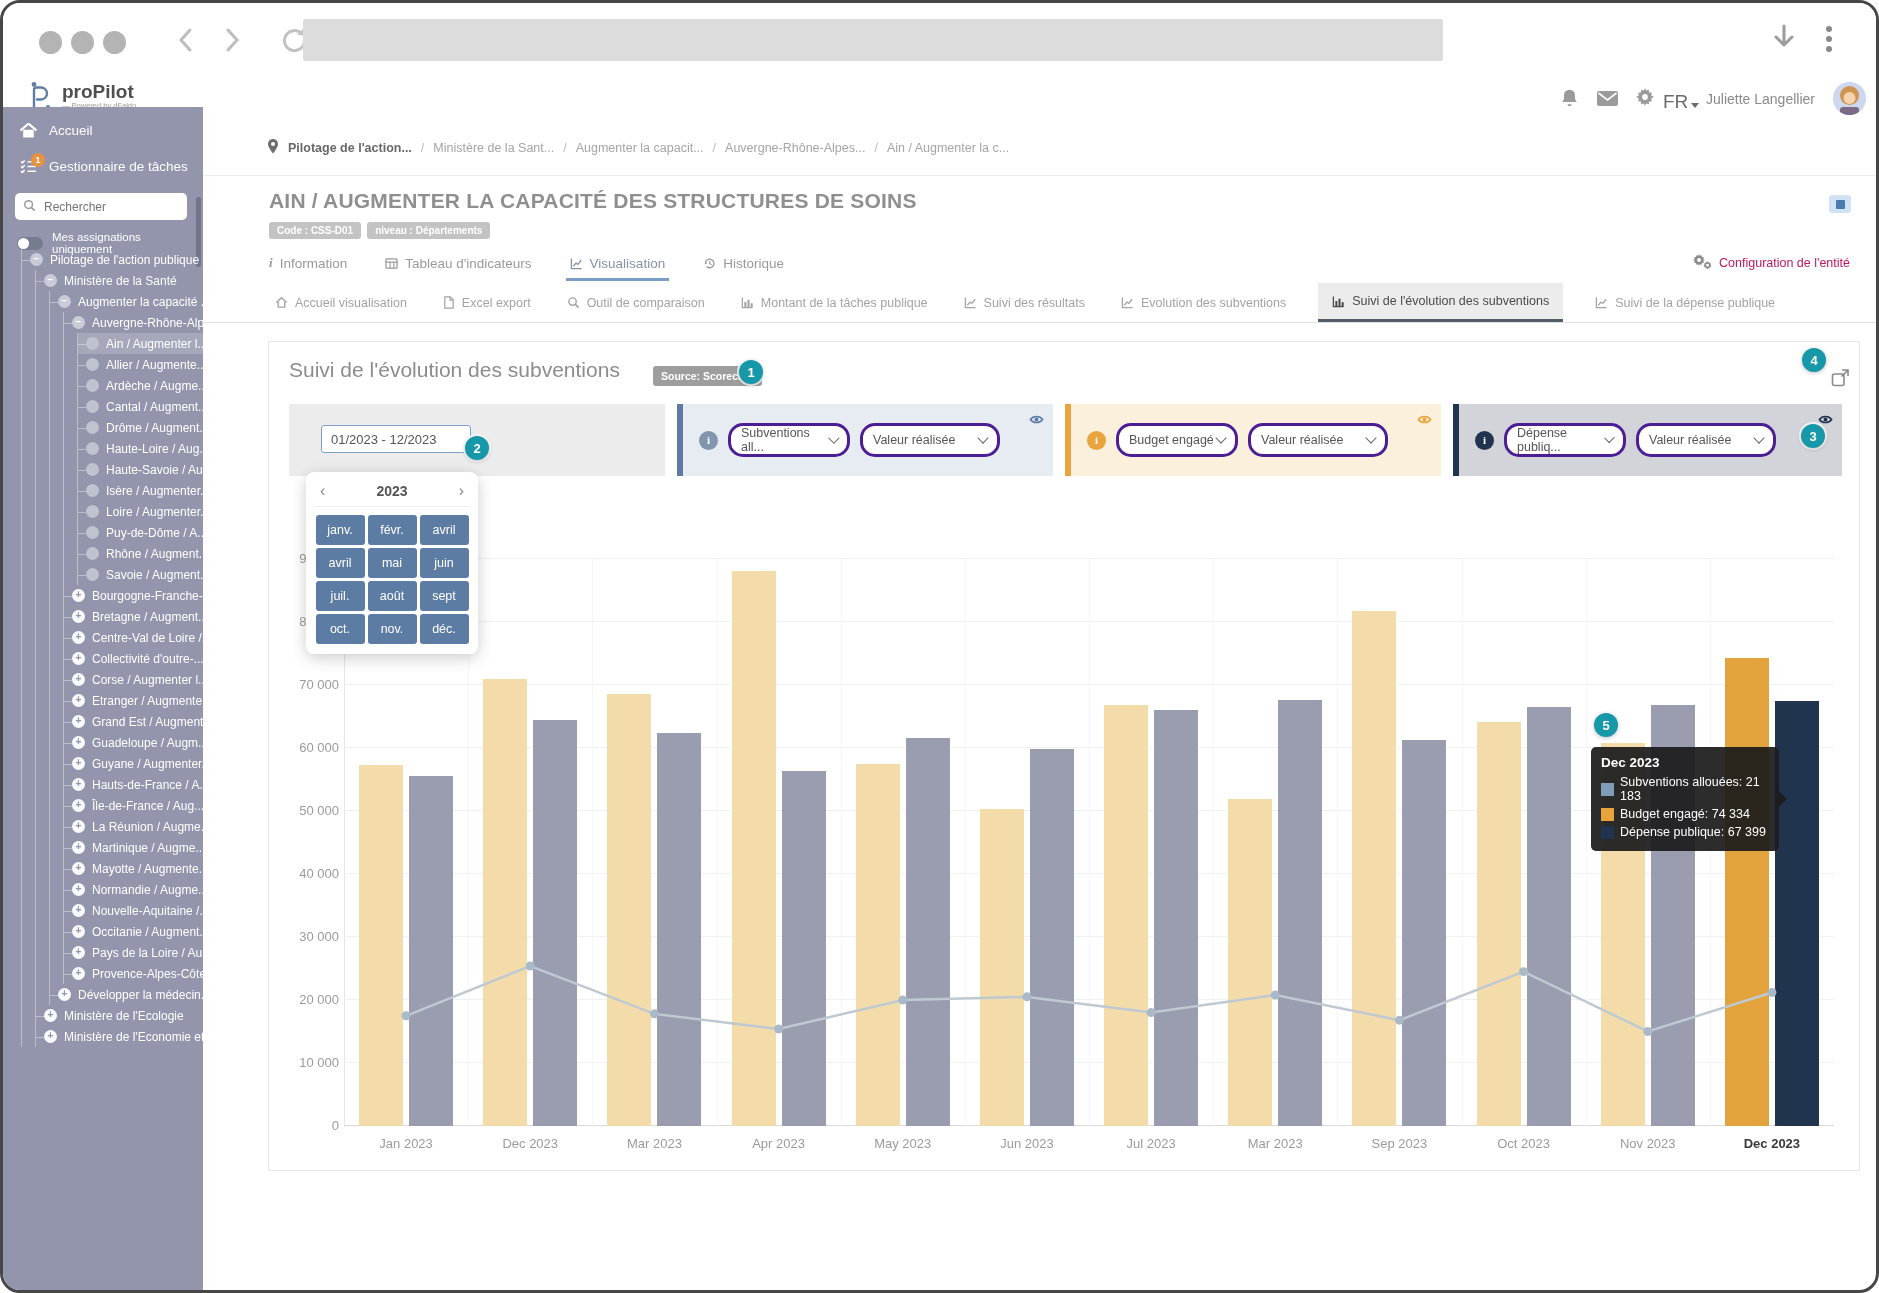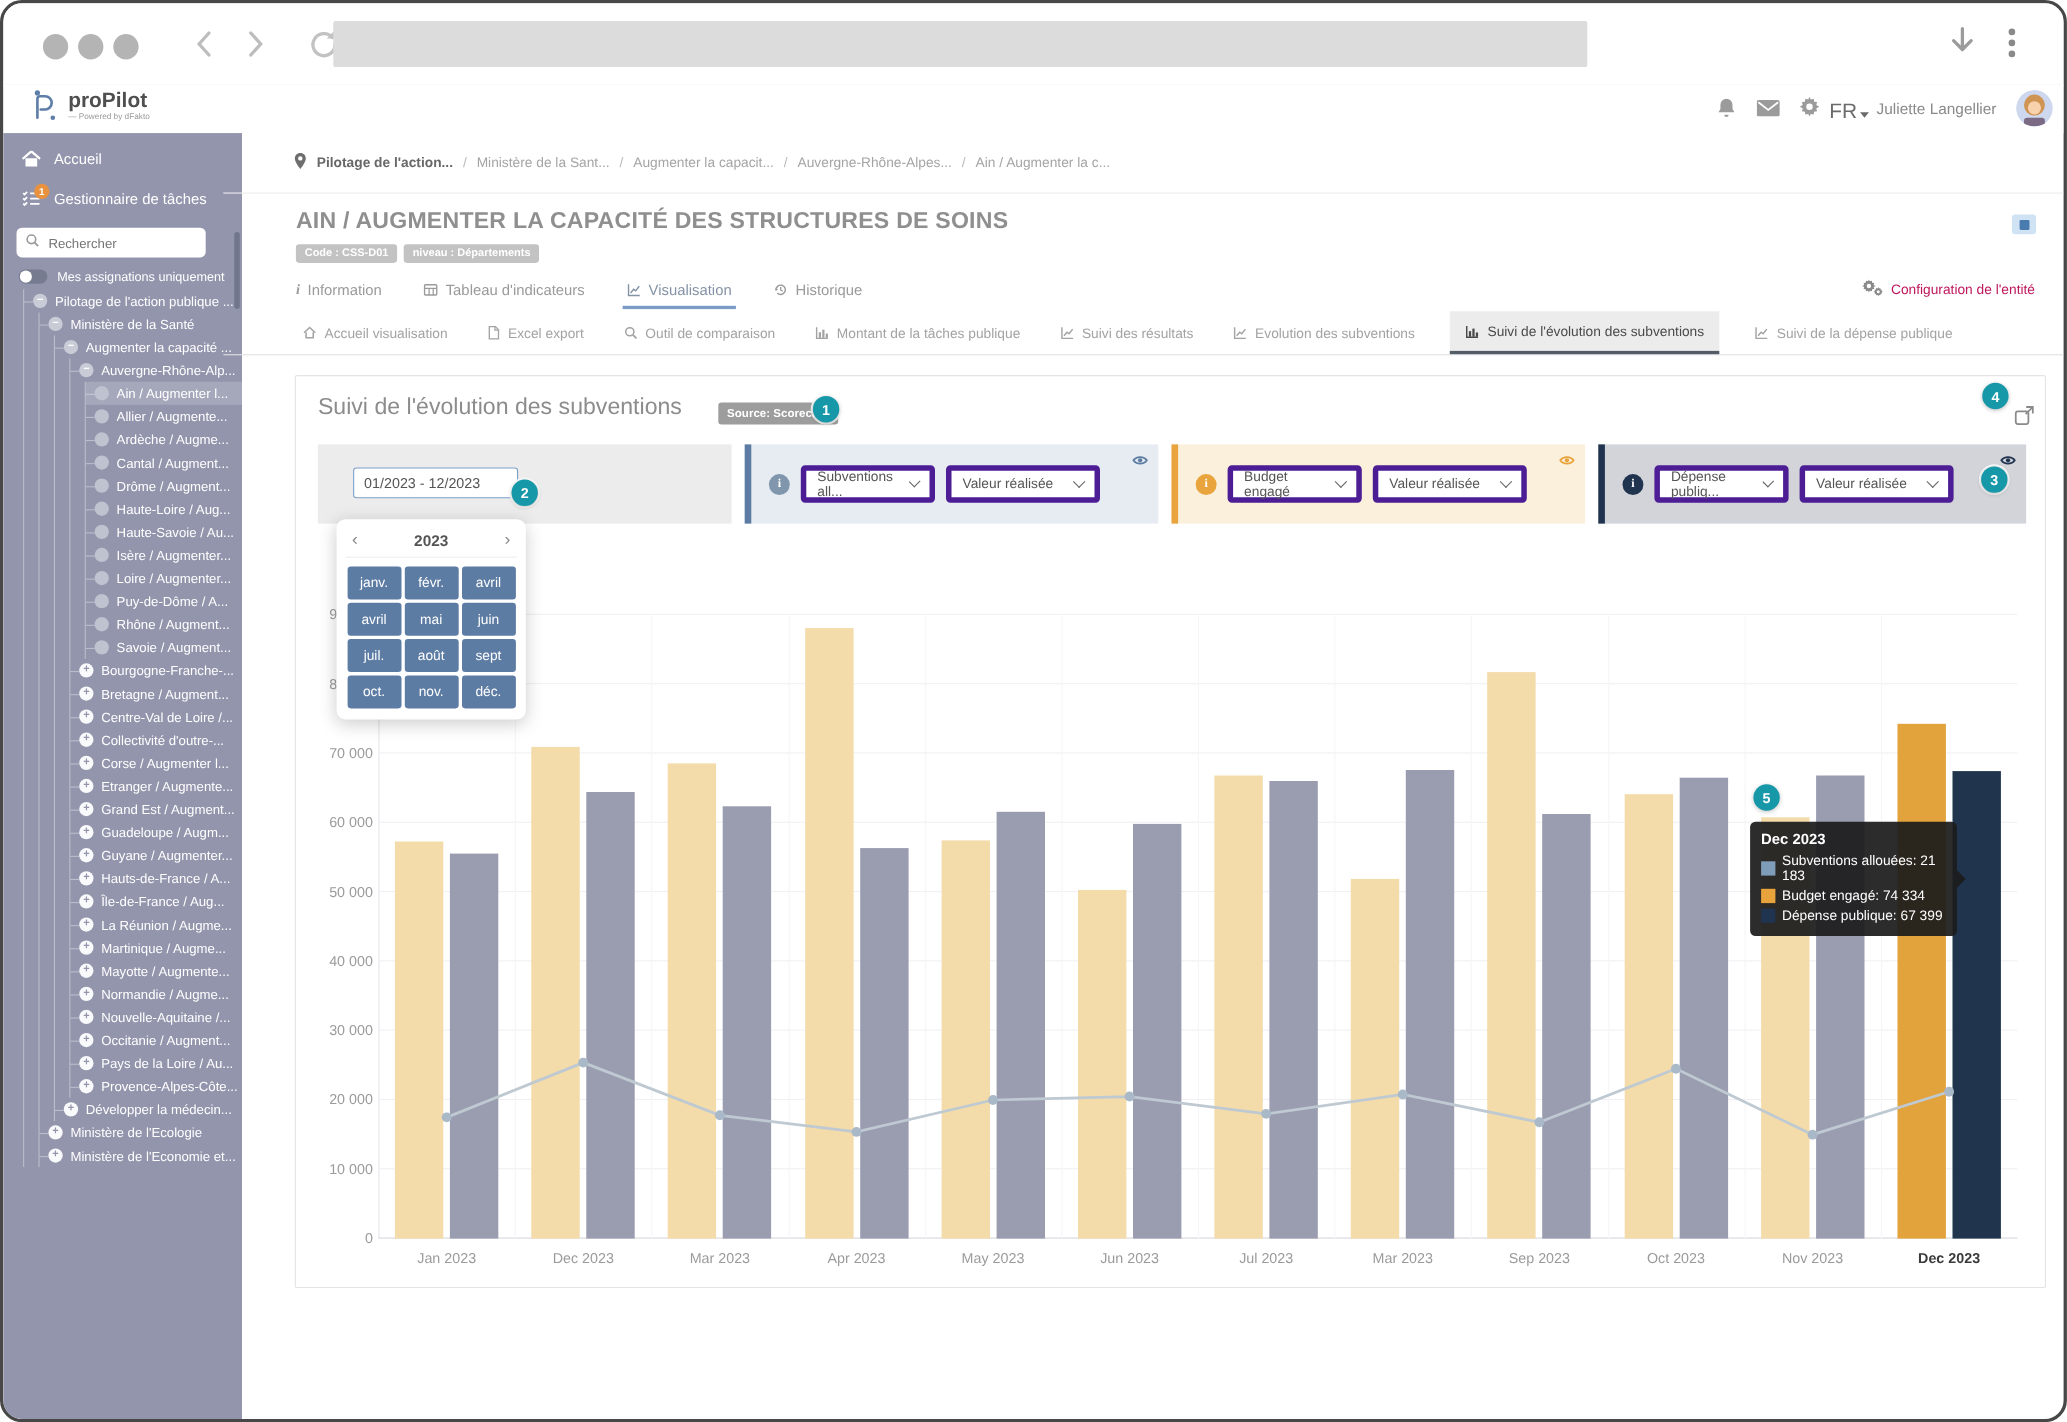--- a/index.html
+++ b/index.html
@@ -13,21 +13,21 @@
   .hdr{position:absolute;left:0;top:74px;right:0;height:44px;background:#fff;}
   .logo{position:absolute;left:22px;top:3px;display:flex;gap:7px;align-items:center;}
   .logo-text{font-size:19px;font-weight:600;color:#4f4f4f;line-height:18px;}
   .logo-sub{font-size:7.5px;color:#9a9a9a;}
   .hico{position:absolute;top:11px;cursor:pointer;}
   .lang{position:absolute;top:14px;left:1660px;font-size:19px;color:#6b6b6b;cursor:pointer;}
   .caret{display:inline-block;width:0;height:0;border-left:4px solid transparent;border-right:4px solid transparent;border-top:5px solid #6b6b6b;margin-left:3px;}
   .uname{position:absolute;top:14px;left:1703px;font-size:14px;color:#8a8a8a;}
   .avatar{position:absolute;top:5px;left:1830px;width:33px;height:33px;border-radius:50%;overflow:hidden;background:#cdd7ee;cursor:pointer;}
   
-  .sidebar{position:absolute;left:0;top:118px;width:217px;bottom:0;background:#9295ac;overflow:hidden;}
+  .sidebar{position:absolute;left:0;top:104px;width:200px;bottom:0;background:#9295ac;overflow:hidden;}
   .side-item{position:absolute;left:0;width:100%;height:30px;display:flex;align-items:center;gap:12px;padding-left:16px;box-sizing:border-box;color:#fff;font-size:13.5px;cursor:pointer;}
   .side-ic{position:relative;width:18px;display:flex;justify-content:center;}
   .badge-orange{position:absolute;top:-6px;right:-8px;width:14px;height:14px;border-radius:50%;background:#e8913f;color:#fff;font-size:9px;font-weight:bold;display:flex;align-items:center;justify-content:center;}
   .side-search{position:absolute;left:12px;top:86px;width:172px;height:27px;background:#fff;border-radius:5px;display:flex;align-items:center;padding:0 8px;gap:6px;box-sizing:border-box;}
   .side-search input{border:none;outline:none;width:130px;font-size:12px;color:#555;background:transparent;}
   .toggle-row{position:absolute;left:14px;top:124px;display:flex;align-items:center;gap:9px;color:#fff;font-size:11.5px;cursor:pointer;}
   .pill{width:26px;height:13px;border-radius:7px;background:#767b90;position:relative;flex:0 0 26px;}
   .knob{position:absolute;left:1px;top:1px;width:11px;height:11px;border-radius:50%;background:#fff;}
   .scrollthumb{position:absolute;right:2px;top:90px;width:5px;height:70px;border-radius:3px;background:#71768c;}
   .tree{position:absolute;left:10px;top:142px;right:0;bottom:4px;overflow:hidden;}
@@ -69,21 +69,21 @@
   .callout{position:absolute;width:24px;height:24px;border-radius:50%;background:#1798a9;color:#fff;font-size:13px;font-weight:bold;display:flex;align-items:center;justify-content:center;z-index:40;box-shadow:0 1px 4px rgba(0,0,0,.25),0 0 0 2px rgba(255,255,255,.9);}
   .expand-btn{position:absolute;left:1562px;top:26px;cursor:pointer;}
   .fcard{position:absolute;top:62px;height:72px;box-sizing:border-box;}
   .fcard-plain{left:20px;width:376px;background:#ececec;}
   .fcard-ind{display:flex;align-items:center;gap:10px;padding-left:16px;}
   .fcard-subv{left:408px;width:376px;background:#e7ecf2;border-left:6px solid #5d7ca3;}
   .fcard-budget{left:796px;width:376px;background:#faf0db;border-left:6px solid #e9a43d;}
   .fcard-dep{left:1184px;width:389px;background:#d2d4da;border-left:6px solid #21344f;}
   .date-input{position:absolute;left:32px;top:21px;width:150px;height:28px;border:1.5px solid #7da0c9;border-radius:3px;background:#fff;font-size:13px;color:#555;padding:0 9px;outline:none;box-sizing:border-box;font-family:inherit;}
   .info-circ{width:19px;height:19px;border-radius:50%;color:#fff;font-size:11px;font-weight:bold;font-family:"Liberation Serif",serif;display:flex;align-items:center;justify-content:center;flex:0 0 19px;}
-  .sel{height:34px;background:#fff;border:5px solid #4c1d95;border-radius:4px;display:flex;align-items:center;justify-content:space-between;padding:0 10px;font-size:12.5px;color:#555;cursor:pointer;box-sizing:border-box;}
+  .sel{height:34px;background:#fff;border:3px solid #4c1d95;border-radius:15px;display:flex;align-items:center;justify-content:space-between;padding:0 10px;font-size:12.5px;color:#555;cursor:pointer;box-sizing:border-box;}
   .sel-chev{width:7px;height:7px;border-right:1.6px solid #666;border-bottom:1.6px solid #666;transform:rotate(45deg);margin-top:-4px;}
   .eye{position:absolute;right:9px;top:7px;cursor:pointer;}
   
   .datepicker{position:absolute;left:37px;top:130px;width:172px;background:#fff;border-radius:8px;box-shadow:0 4px 16px rgba(0,0,0,.2);z-index:30;padding:8px 0 10px;}
   .dp-head{display:flex;justify-content:space-between;align-items:center;padding:2px 14px 6px;}
   .dp-nav{color:#8a8a8a;font-size:16px;cursor:pointer;}
   .dp-year{color:#555;font-size:14px;font-weight:bold;cursor:pointer;}
   .dp-divider{height:1px;background:#eee;margin:0 8px 8px;}
   .dp-grid{display:grid;grid-template-columns:repeat(3,49px);gap:3px;justify-content:center;}
   .month-btn{height:30px;background:#5d7ca3;color:#fff;font-size:12.5px;border-radius:3px;display:flex;align-items:center;justify-content:center;cursor:pointer;}

